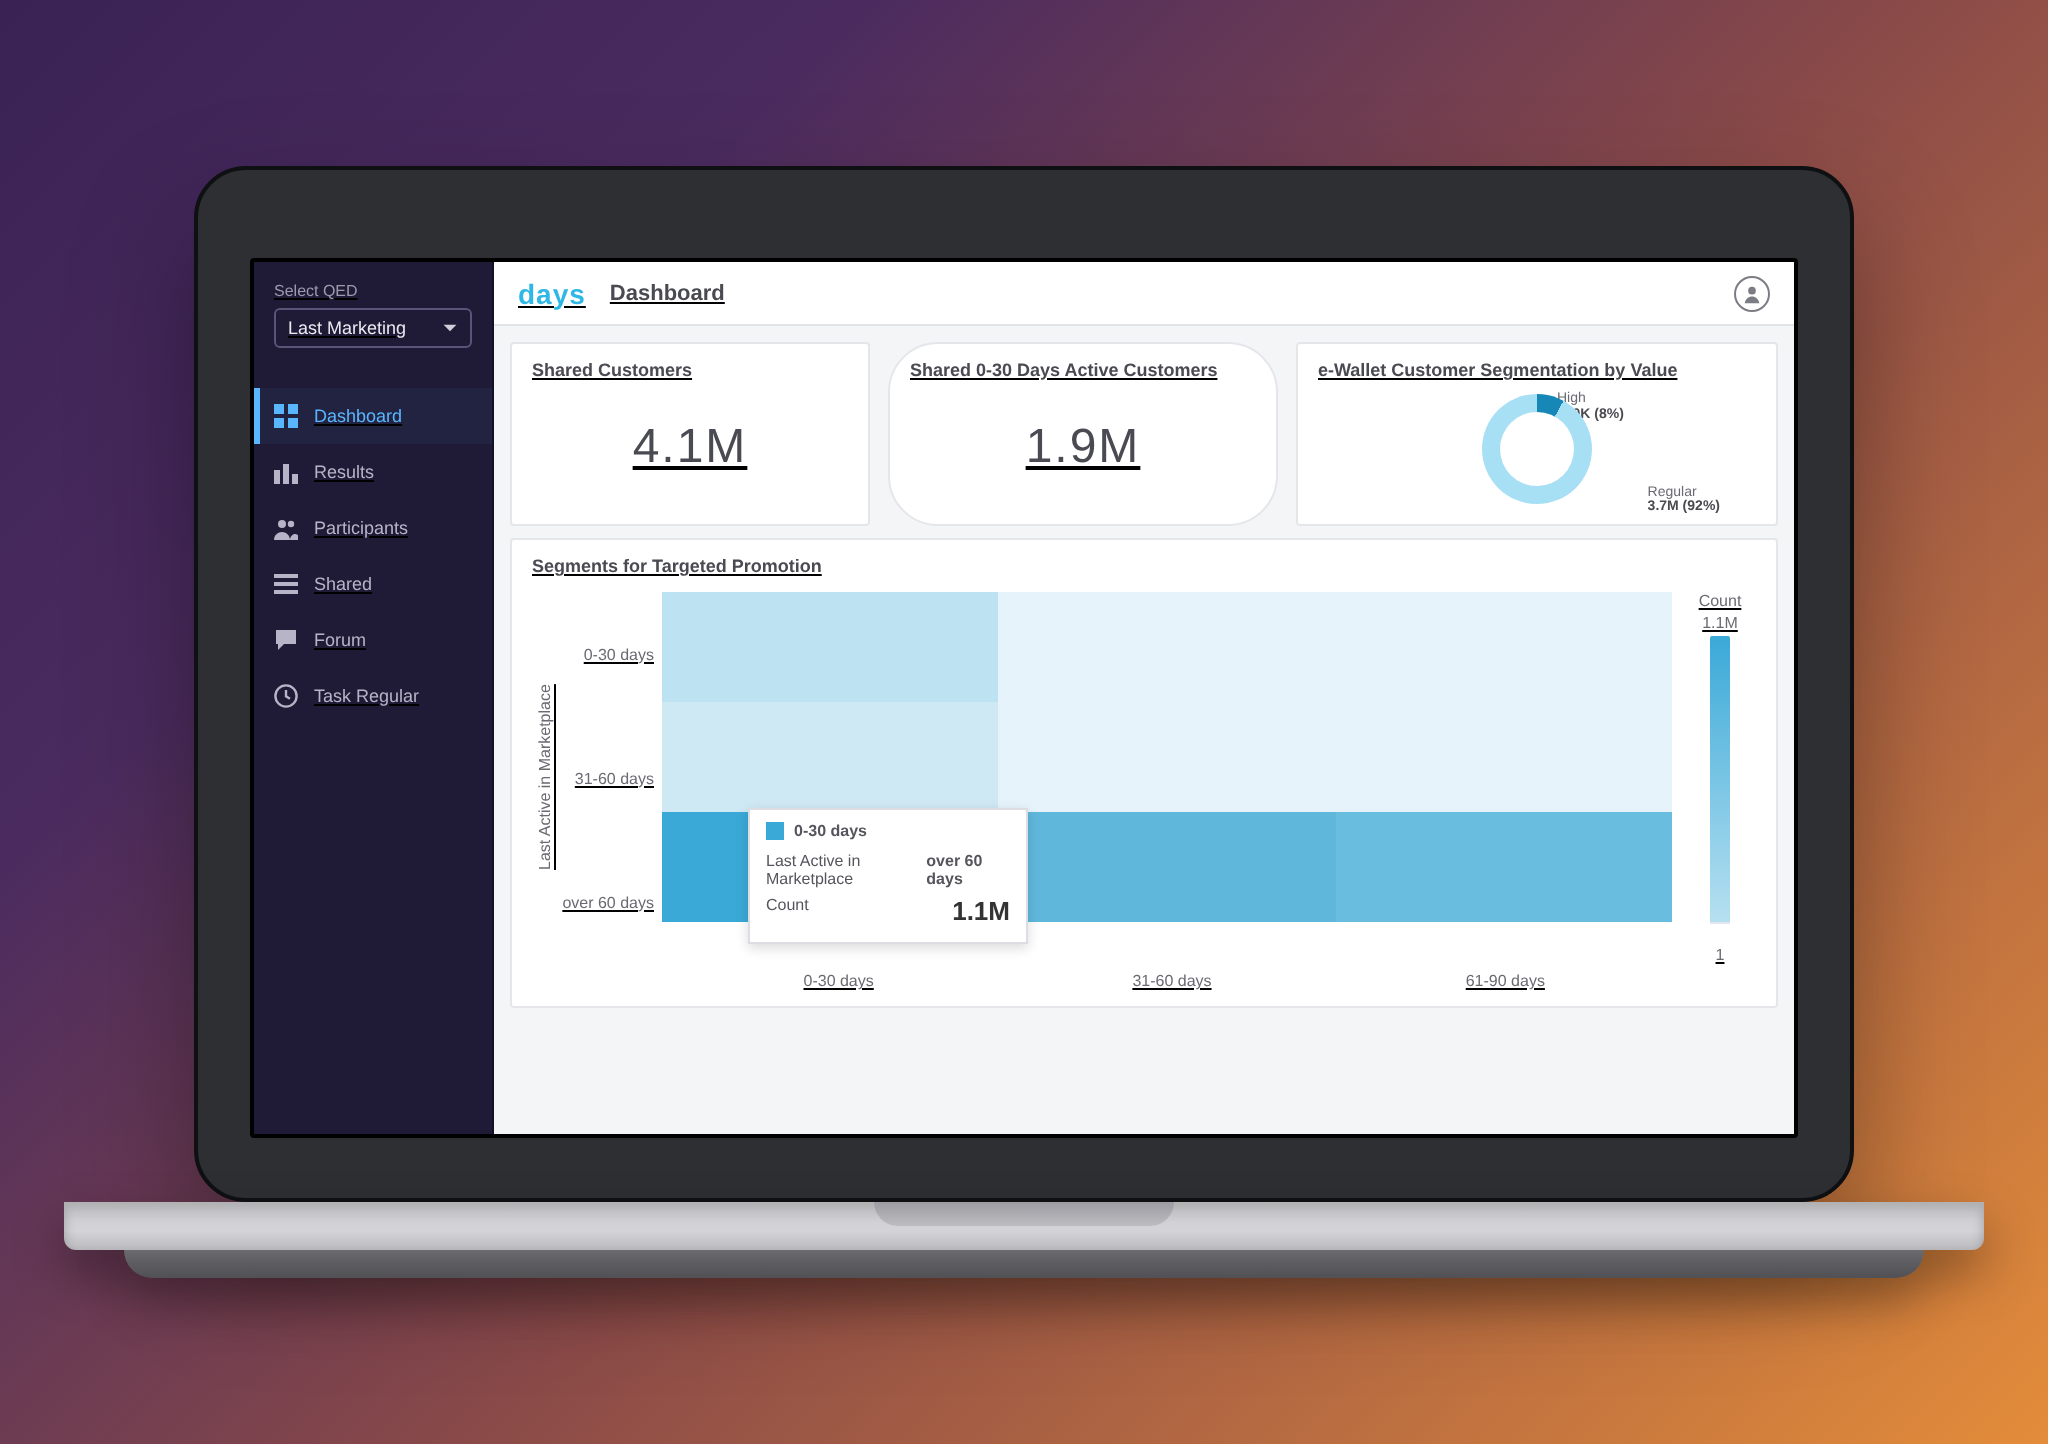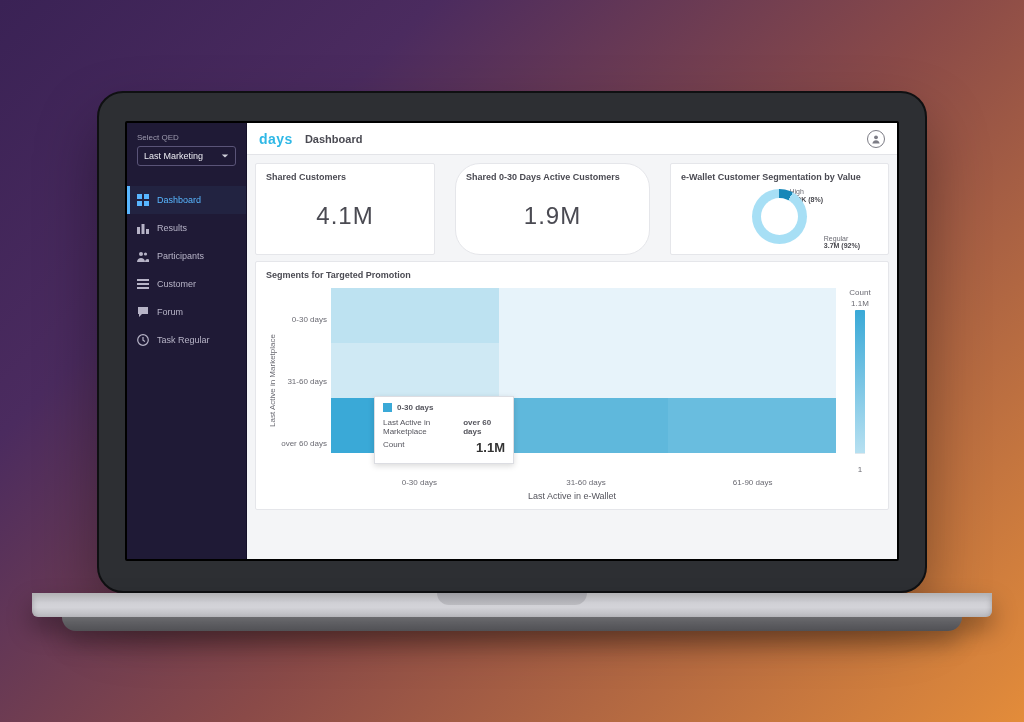--- a/index.html
+++ b/index.html
@@ -14,22 +14,23 @@
 
   
   .laptop {
     width: 830px;
     position: relative;
   }
   .lid {
     background: #2d2f33;
     border: 2px solid #0f1012;
     border-radius: 26px;
-    padding: 28px 26px 30px 26px;
+    padding: 44px 26px 30px 26px;
     box-shadow: 0 30px 60px rgba(0,0,0,.35);
+    text-decoration: underline;
   }
   .screen {
     background: #f4f5f7;
     border: 2px solid #000;
     border-radius: 2px;
     height: 440px;
     overflow: hidden;
     display: flex;
   }
   .base {
@@ -115,21 +116,21 @@
   .page-title { font-size: 11px; color: #4a4a52; font-weight:600; }
   .topbar-spacer { flex:1; }
   .avatar {
     width: 18px; height: 18px; border-radius: 50%;
     border: 1.5px solid #7c7c85;
     display: flex; align-items:center; justify-content:center;
   }
   .avatar svg { width: 10px; height:10px; fill:#7c7c85; }
 
   .content { flex:1; padding: 8px; overflow:auto; }
-  .row { display:flex; gap: 20px; }
+  .row { display:flex; gap: 9px; }
   .card {
     background:#fff;
     border:1px solid #e5e6ea;
     border-radius:2px;
     padding: 8px 10px;
     display:flex; flex-direction:column;
   }
   .card-title { font-size: 9px; color:#4a4a52; font-weight:600; margin-bottom:4px;}
   .metric { flex:1; display:flex; align-items:center; justify-content:center;
             font-size: 24px; color:#4a4a52; font-weight:300; letter-spacing:1px;}
@@ -246,21 +247,21 @@
                 <path d="M0 12c0-2.5 2-4 4-4s4 1.5 4 4zM8 12c0-1.8 1.3-3 2.5-3s2.5 1.2 2.5 3z"></path>
               </svg>
             <span>Participants</span>
           </div>
           <div class="sb-item">
             <svg viewBox="0 0 12 12">
                 <rect y="1" width="12" height="2"></rect>
                 <rect y="5" width="12" height="2"></rect>
                 <rect y="9" width="12" height="2"></rect>
               </svg>
-            <span>Customer</span>
+            <span>Shared</span>
           </div>
           <div class="sb-item">
             <svg viewBox="0 0 12 12">
                 <path d="M1 1h10v7H5l-3 3V8H1z"></path>
               </svg>
             <span>Forum</span>
           </div>
           <div class="sb-item">
             <svg viewBox="0 0 12 12">
                 <circle cx="6" cy="6" r="5.3" fill="none" stroke="currentColor" stroke-width="1.2"></circle>
@@ -354,21 +355,20 @@
                     <span class="tt-count">1.1M</span>
                   </div>
                 </div>
               </div>
 
               <div class="xaxis">
                 <span>0-30 days</span>
                 <span>31-60 days</span>
                 <span>61-90 days</span>
               </div>
-              <div class="xlabel">Last Active in e-Wallet</div>
             </div>
           </div>
 
         </div>
       </div>
 
     </div>
   </div>
   <div class="base">
     <div class="base-top">

